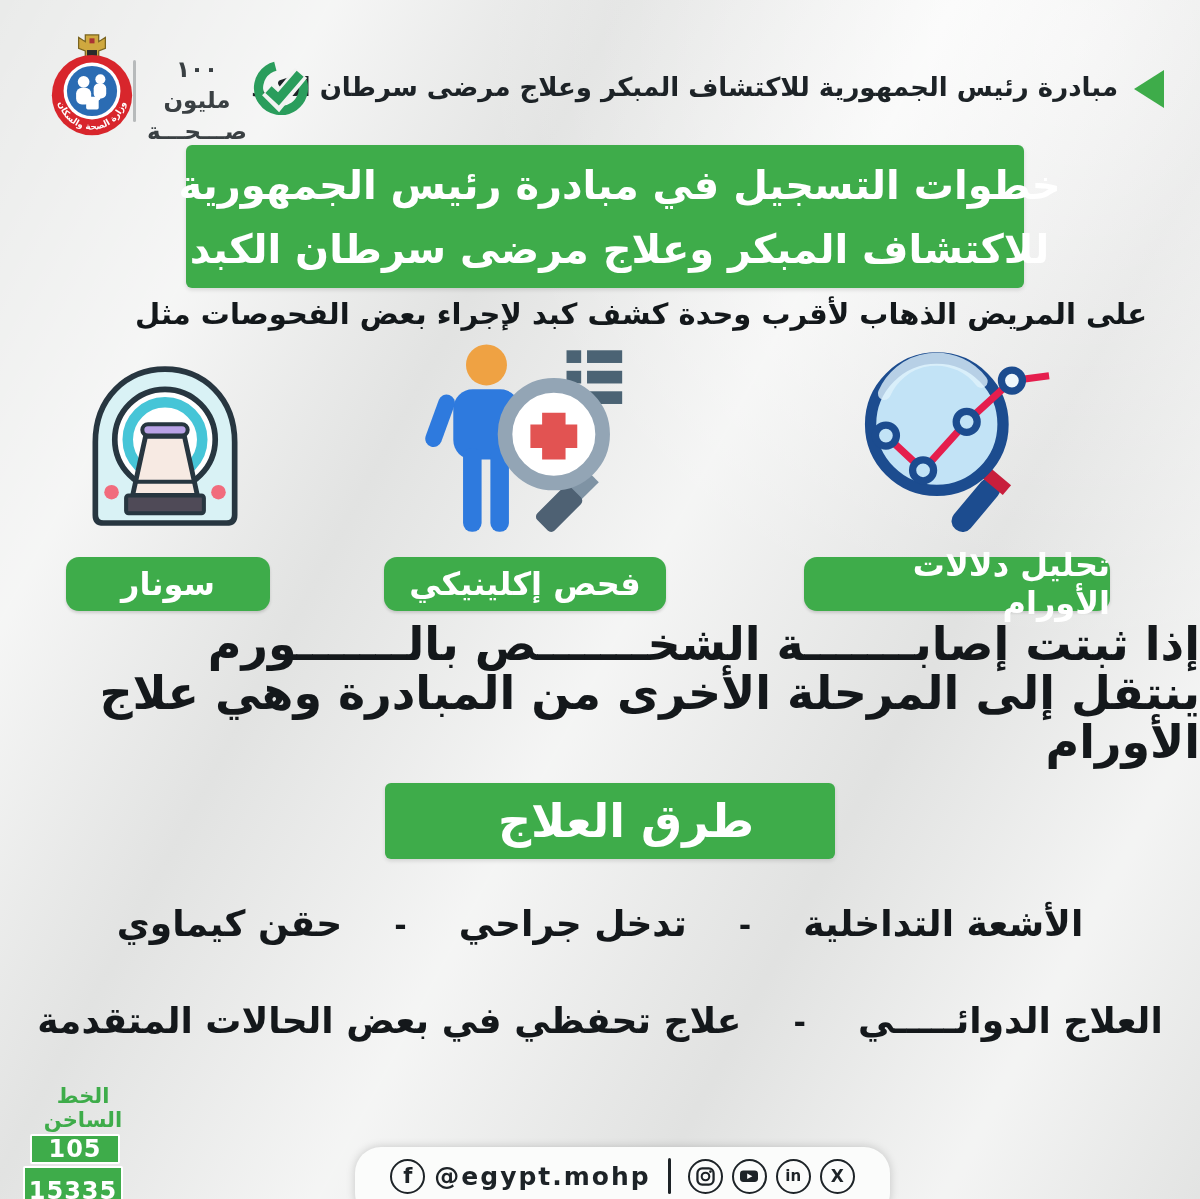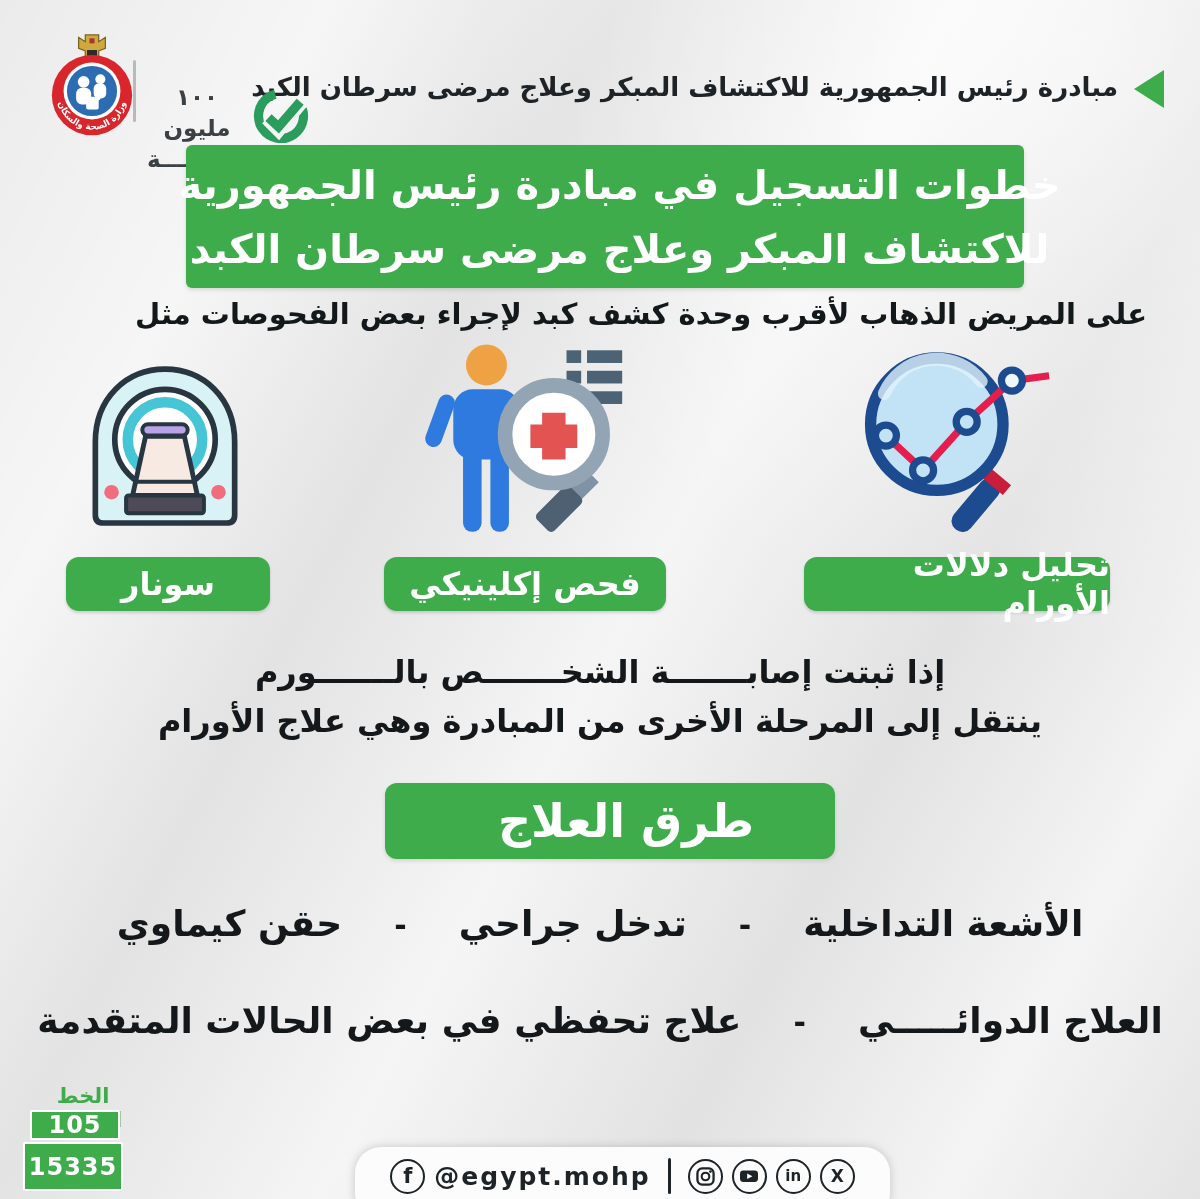--- a/index.html
+++ b/index.html
@@ -13,21 +13,21 @@
       #eaebea;
   }
   .abs{ position:absolute; }
 
   
   .hdr-pointer{ width:0; height:0; border-top:19px solid transparent; border-bottom:19px solid transparent;
     border-right:30px solid var(--green); right:36px; top:70px; }
   .hdr-initiative{ right:82px; top:72px; font-size:26px; font-weight:bold; color:#1d2327; letter-spacing:-.5px; }
   .moh-logo{ left:46px; top:30px; }
   .hdr-divider{ left:133px; top:60px; width:3px; height:62px; background:#b7babb; border-radius:2px; }
-  .brand{ left:143px; top:48px; width:170px; height:78px;margin-top:28px; }
+  .brand{ left:143px; top:48px; width:170px; height:78px; }
   .brand-text{ position:absolute; right:62px; top:6px; width:108px; text-align:center;
     font-size:23px; line-height:31px; font-weight:bold; color:#3a4043; }
   .brand-check{ position:absolute; right:2px; top:10px; }
 
   
   .title-block{ left:186px; top:145px; width:838px; height:143px; background:var(--green);
     border-radius:6px; display:flex; flex-direction:column; align-items:center; justify-content:center;
     color:#fff; font-weight:bold; font-size:40px; line-height:64px; text-align:center; white-space:nowrap;
     box-shadow:0 2px 4px rgba(0,0,0,.12);padding-left:29px; }
   .subtitle{ left:0; top:297px; width:1200px; text-align:center; font-size:29px; font-weight:bold; color:#13181b;margin-left:41px; }
@@ -36,37 +36,37 @@
   .exam-label{ background:var(--green); border-radius:13px; color:#fff; font-weight:bold; font-size:32px;
     display:flex; align-items:center; justify-content:center; box-shadow:0 2px 3px rgba(0,0,0,.15); }
   .lbl-tumor{ left:804px; top:557px; width:306px; height:54px; }
   .lbl-clinical{ left:384px; top:557px; width:282px; height:54px; }
   .lbl-sonar{ left:66px; top:557px; width:204px; height:54px; }
   .ic-tumor{ left:852px; top:342px; }
   .ic-clinical{ left:424px; top:338px; }
   .ic-sonar{ left:84px; top:356px; }
 
   
-  .progression{ left:0; top:648px; width:1200px; text-align:center; font-size:32px; line-height:49px;
+  .progression{ left:0; top:620px; width:1200px; text-align:right; font-size:46px; line-height:49px;
     font-weight:bold; color:#14181b; }
 
   
-  .treat-banner{ left:385px; top:783px; width:450px; height:76px; background:var(--green); border-radius:12px;
+  .treat-banner{ left:385px; top:783px; width:450px; height:76px; background:var(--green); border-radius:6px;
     display:flex; align-items:center; justify-content:center; color:#fff; font-weight:bold; font-size:46px;
     box-shadow:0 2px 4px rgba(0,0,0,.12);padding-left:32px; }
   .treat-row{ left:0; width:1200px; display:flex; flex-direction:row; justify-content:center; align-items:baseline;
     gap:52px; font-size:36px; font-weight:bold; color:#14181b; }
   .row1{ top:903px; }
   .row2{ top:1000px; }
   .treat-sep{ font-size:30px; }
 
   
   .hotline-label{ left:24px; top:1084px; width:118px; text-align:center; font-size:21px; font-weight:bold; color:var(--green); }
   .hot-box{ background:var(--green); color:#fff; font-weight:bold; display:flex; align-items:center; justify-content:center;
-    border:2px solid #fff; border-radius:2px; font-size:24px; letter-spacing:1px; }
+    border:2px solid #fff; border-radius:2px; font-size:24px; letter-spacing:1px;margin-top:24px; }
   .hot1{ left:30px; top:1110px; width:90px; height:30px; }
   .hot2{ left:23px; top:1142px; width:100px; height:49px; }
   .social-pill{ left:355px; top:1147px; width:535px; height:72px; background:#fbfcfb; border-radius:26px;
     box-shadow:0 0 10px rgba(0,0,0,.18); display:flex; direction:ltr; align-items:center; justify-content:center;
     gap:9px; padding:0 18px 14px 18px; }
   .soc-circle{ width:35px; height:35px; border:2.5px solid #1d2327; border-radius:50%;
     display:flex; align-items:center; justify-content:center; color:#1d2327; font-weight:bold; flex:0 0 auto; }
   .soc-handle{ font-size:25px; font-weight:bold; color:#1d2327; letter-spacing:2px; white-space:nowrap; }
   .soc-divider{ width:3px; height:36px; background:#1d2327; margin:0 8px; border-radius:2px; }
 </style>

